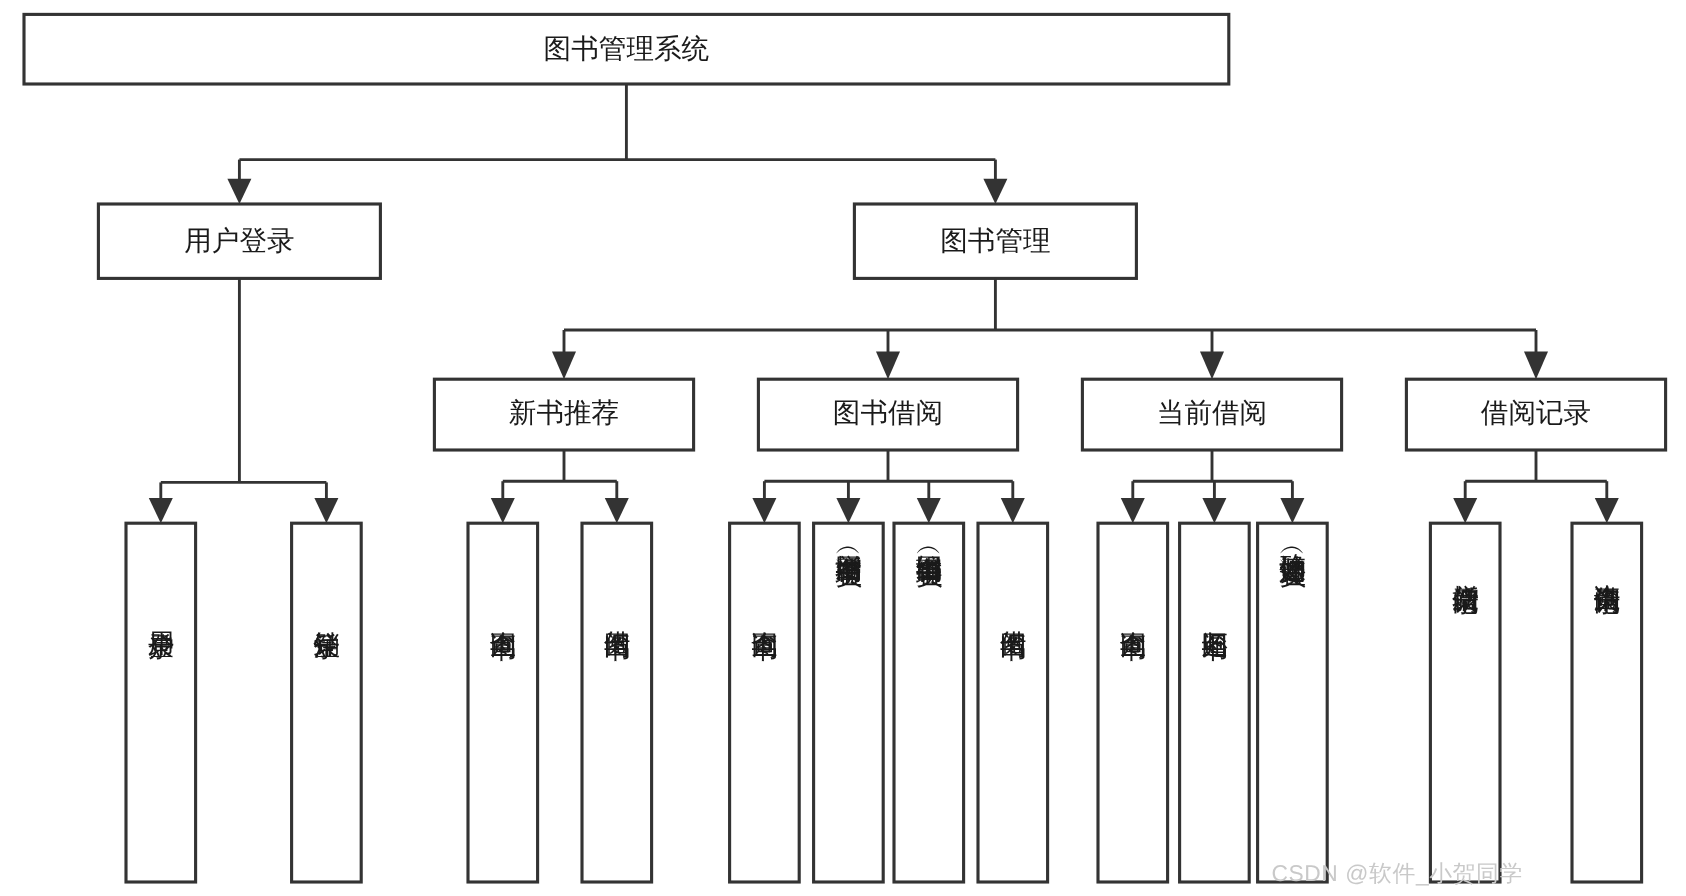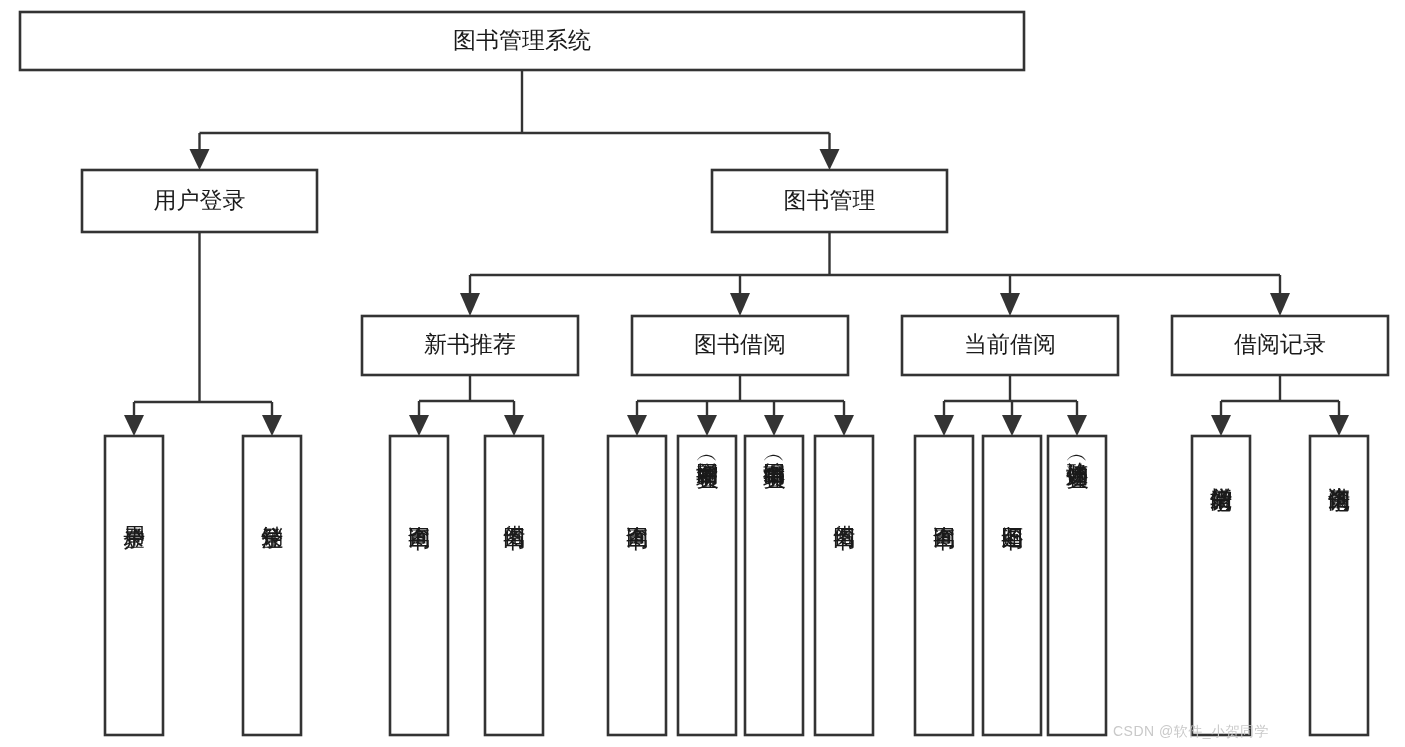--- a/index.html
+++ b/index.html
@@ -64,21 +64,21 @@
     text-orientation: upright;
     letter-spacing: 1px;
     white-space: nowrap;
     text-align: center;
   }
   .watermark {
     position: absolute;
     right: 8px;
     bottom: 6px;
     font-family: "Liberation Sans", "DejaVu Sans", sans-serif;
-    font-size: 14px;
+    font-size: 19px;
     color: #c9c9c9;
     white-space: nowrap;
     letter-spacing: 0.5px;
   }
 </style>
 </head>
 <body>
 
 <div id="diagram-root">
 

